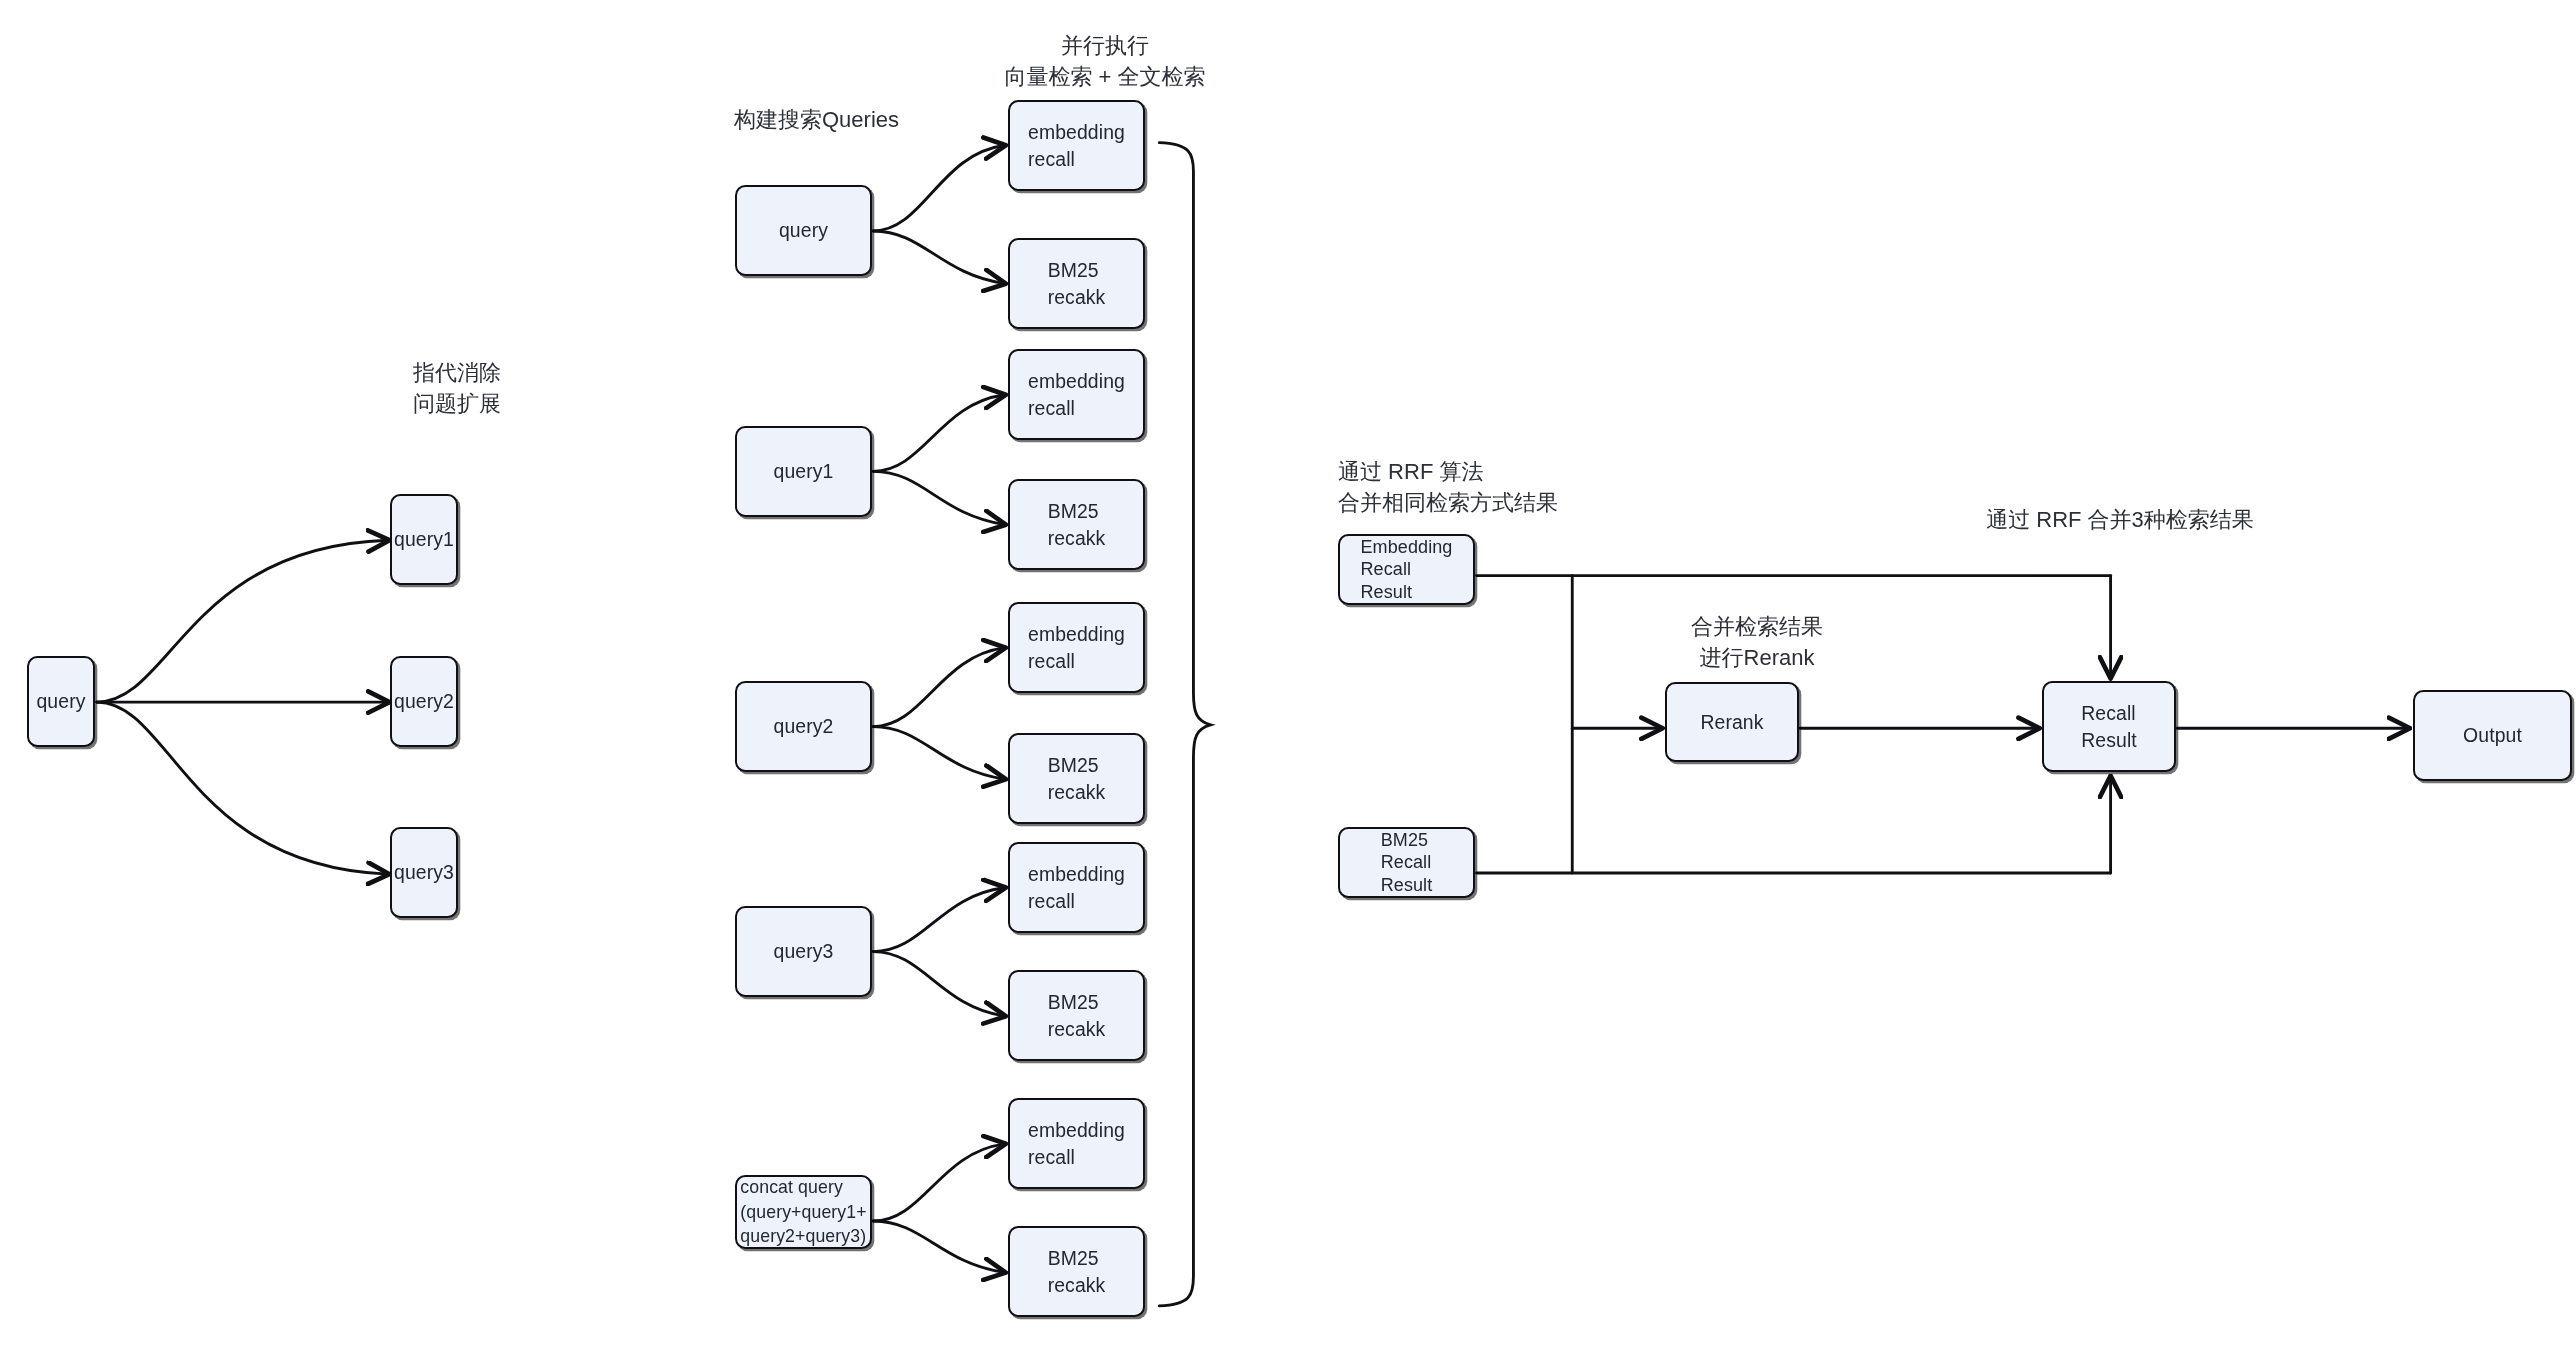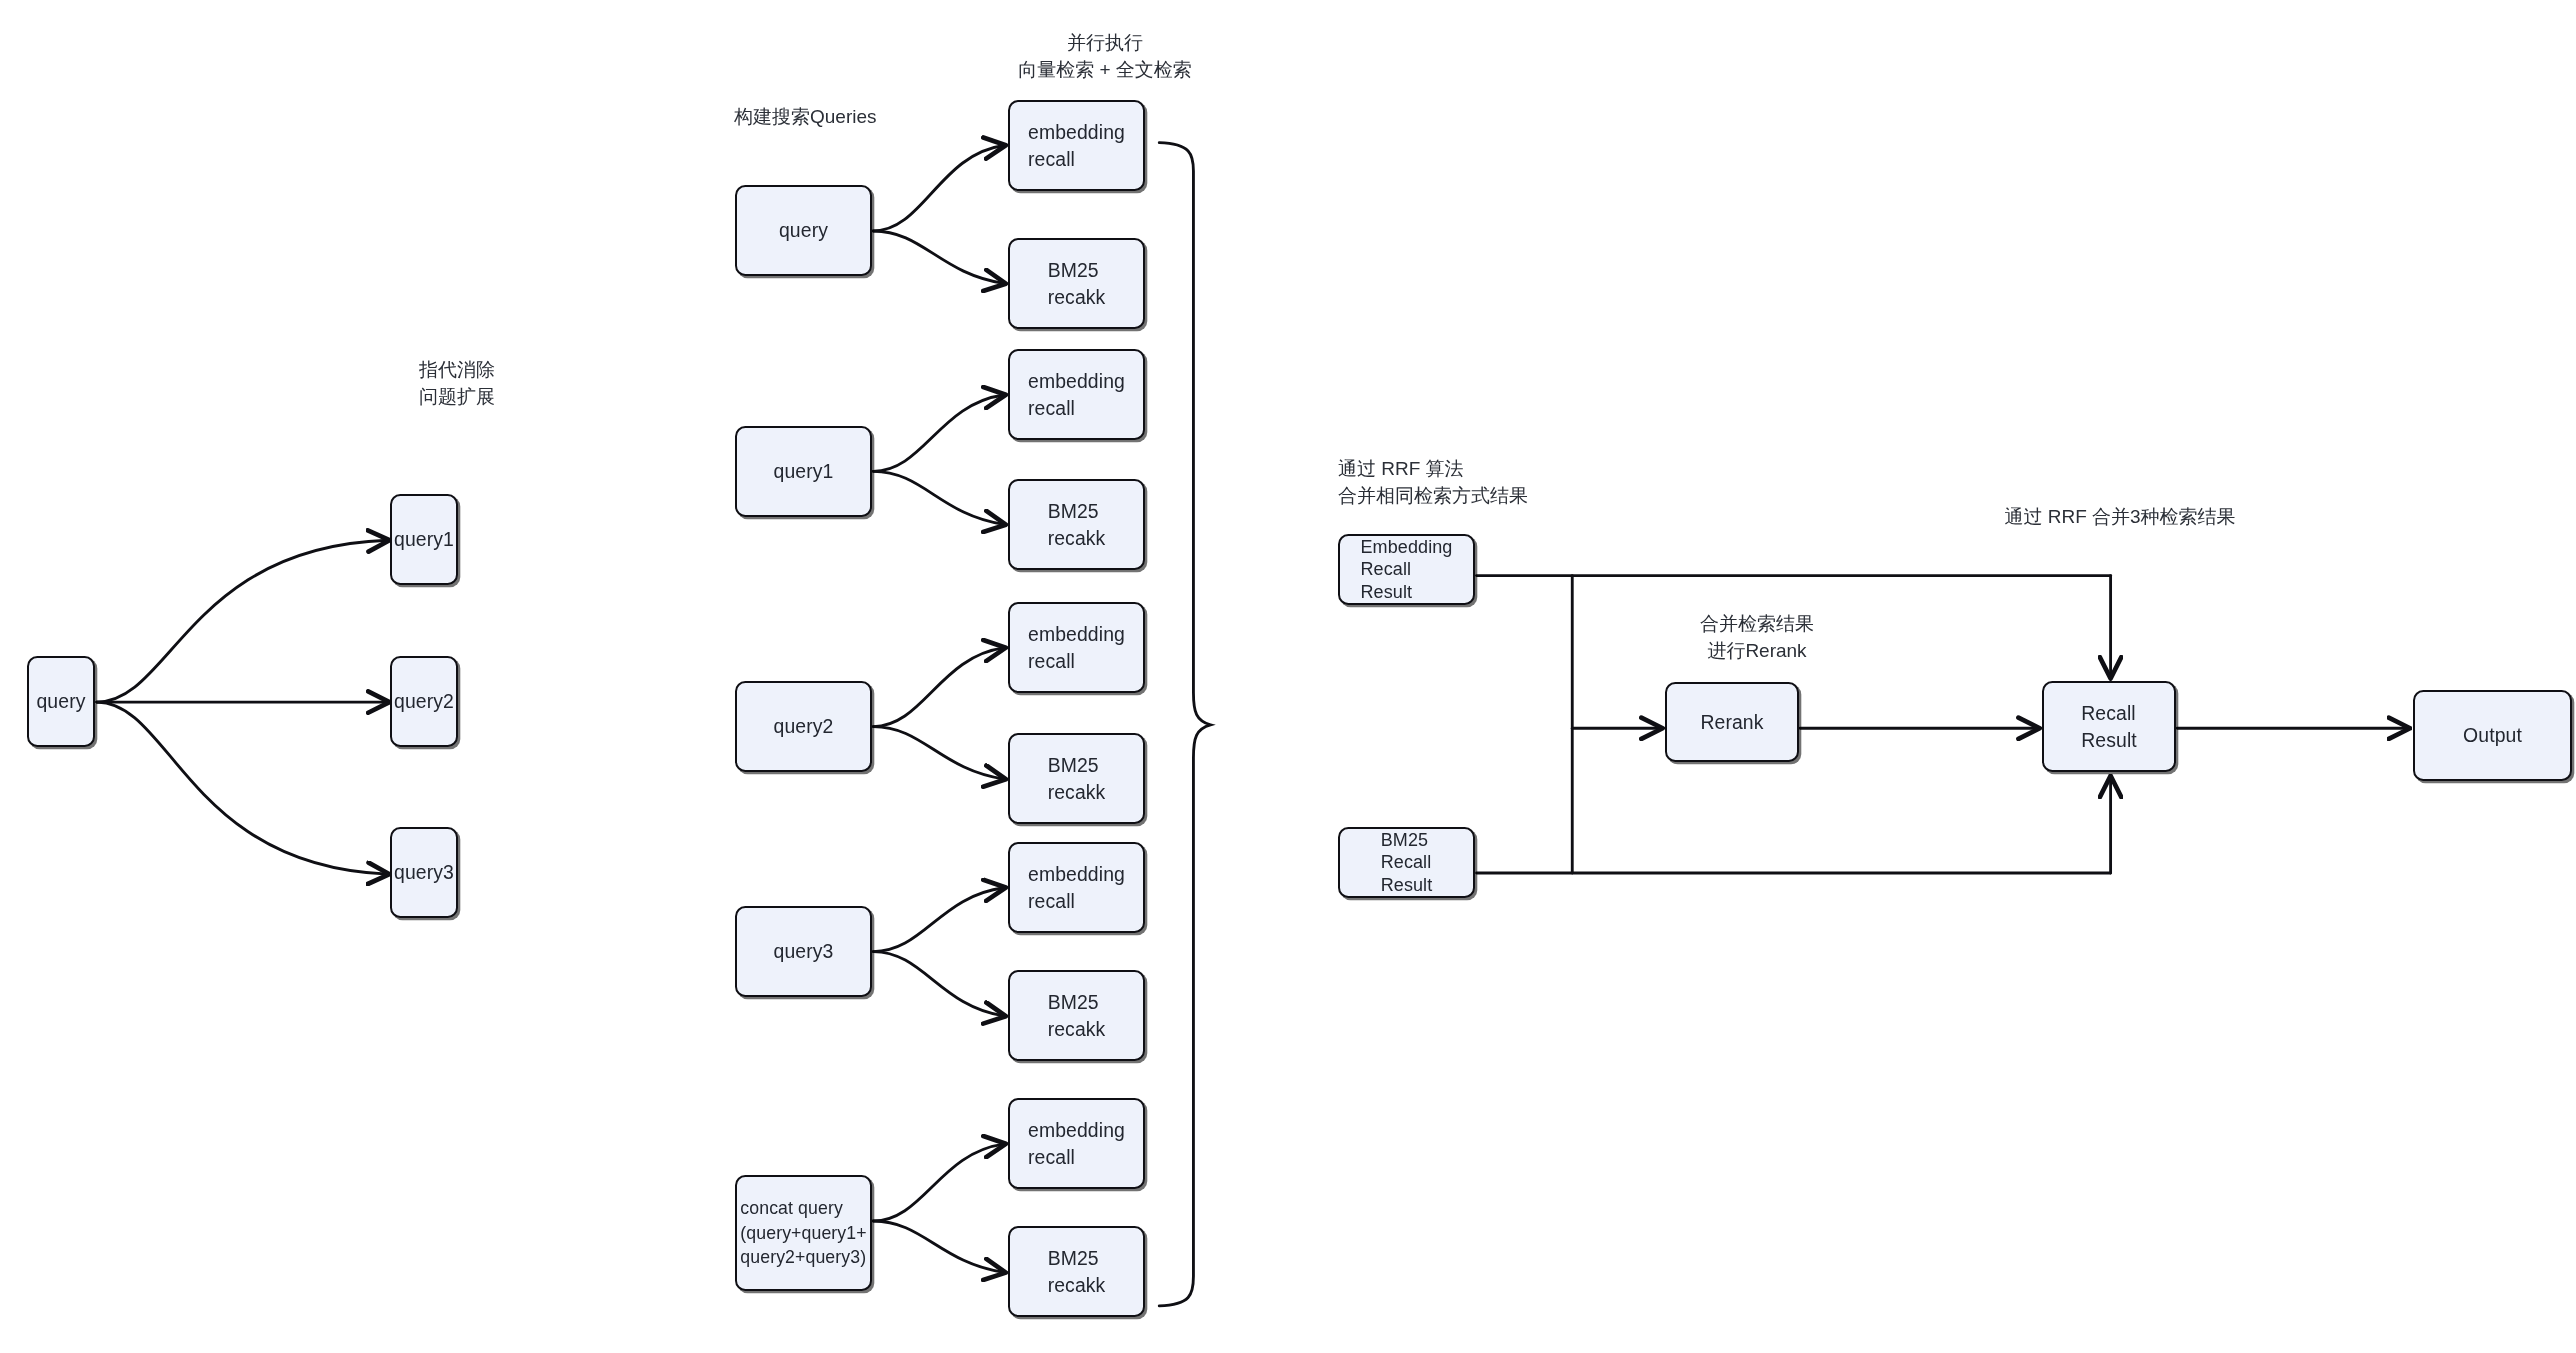--- a/index.html
+++ b/index.html
@@ -38,21 +38,21 @@
     font-size: 19.4px;
     line-height: 1.38;
     letter-spacing: 0.1px;
     box-shadow: 2.3px 2.3px 0 rgba(0,0,0,0.55);
     white-space: pre-line;
     padding: 2.3px 4.6px;
   }
   .note {
     position: absolute;
     color: #2b2f37;
-    font-size: 19px;
+    font-size: 22px;
     line-height: 1.42;
     text-align: center;
     white-space: pre-line;
     transform: translateX(-50%);
   }
   .note.left-align {
     text-align: left;
     transform: none;
   }
 </style>
@@ -123,21 +123,21 @@
 
   <div class="node" style="left:27px;  top:656px; width:68px; height:91px;">query</div>
   <div class="node" style="left:390px; top:494px;  width:68px; height:91px;">query1</div>
   <div class="node" style="left:390px; top:656px; width:68px; height:91px;">query2</div>
   <div class="node" style="left:390px; top:827px; width:68px; height:91px;">query3</div>
 
   <div class="node" style="left:735px; top:185px;  width:137px; height:91px;">query</div>
   <div class="node" style="left:735px; top:426px;  width:137px; height:91px;">query1</div>
   <div class="node" style="left:735px; top:681px; width:137px; height:91px;">query2</div>
   <div class="node" style="left:735px; top:906px; width:137px; height:91px;">query3</div>
-  <div class="node" style="left:735px; top:1175px; width:137px; height:116px; font-size:17.7px;">concat query
+  <div class="node" style="left:735px; top:1175px; width:137px; height:74px; font-size:17.7px;">concat query
 (query+query1+
 query2+query3)</div>
 
   <div class="node" style="left:1008px; top:100px;  width:137px; height:91px;">embedding
 recall</div>
   <div class="node" style="left:1008px; top:238px;  width:137px; height:91px;">BM25
 recakk</div>
   <div class="node" style="left:1008px; top:349px;  width:137px; height:91px;">embedding
 recall</div>
   <div class="node" style="left:1008px; top:479px;  width:137px; height:91px;">BM25

